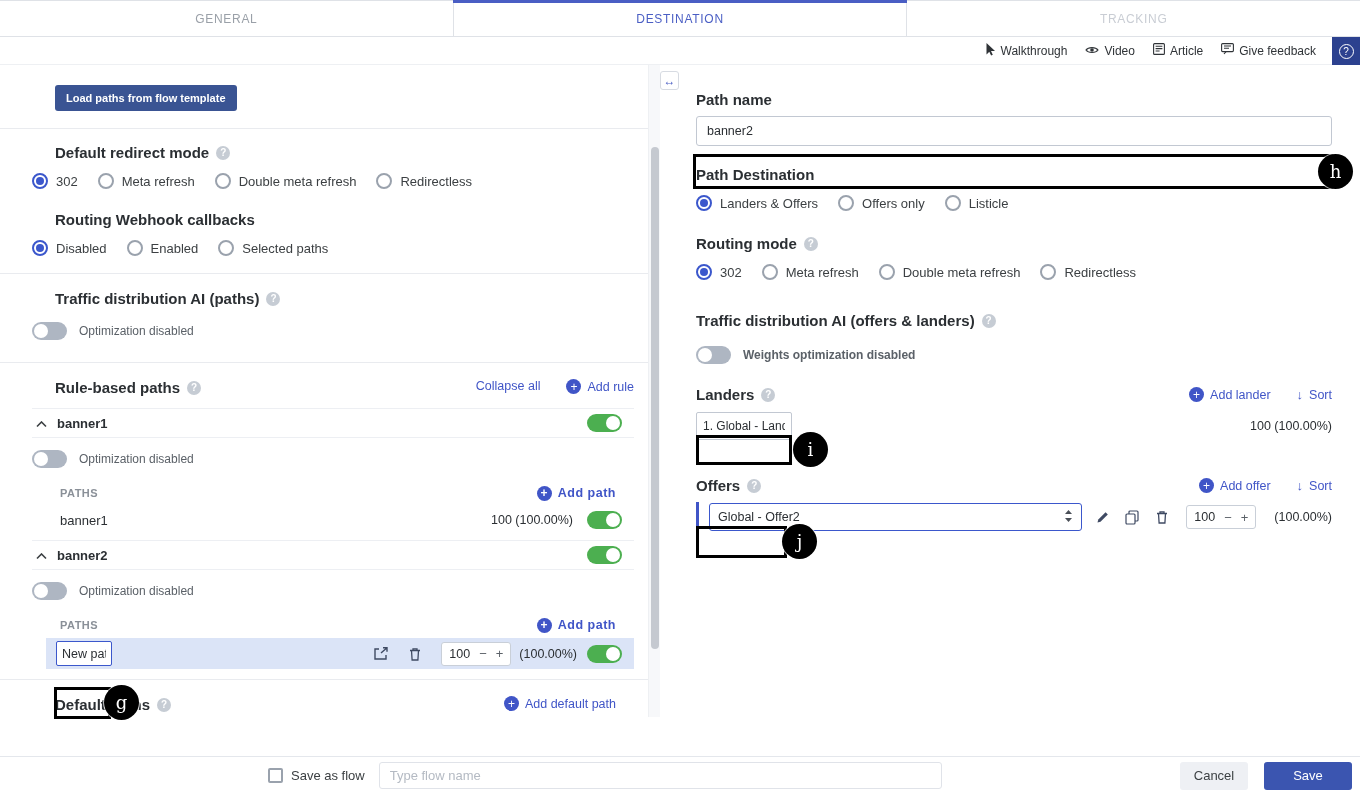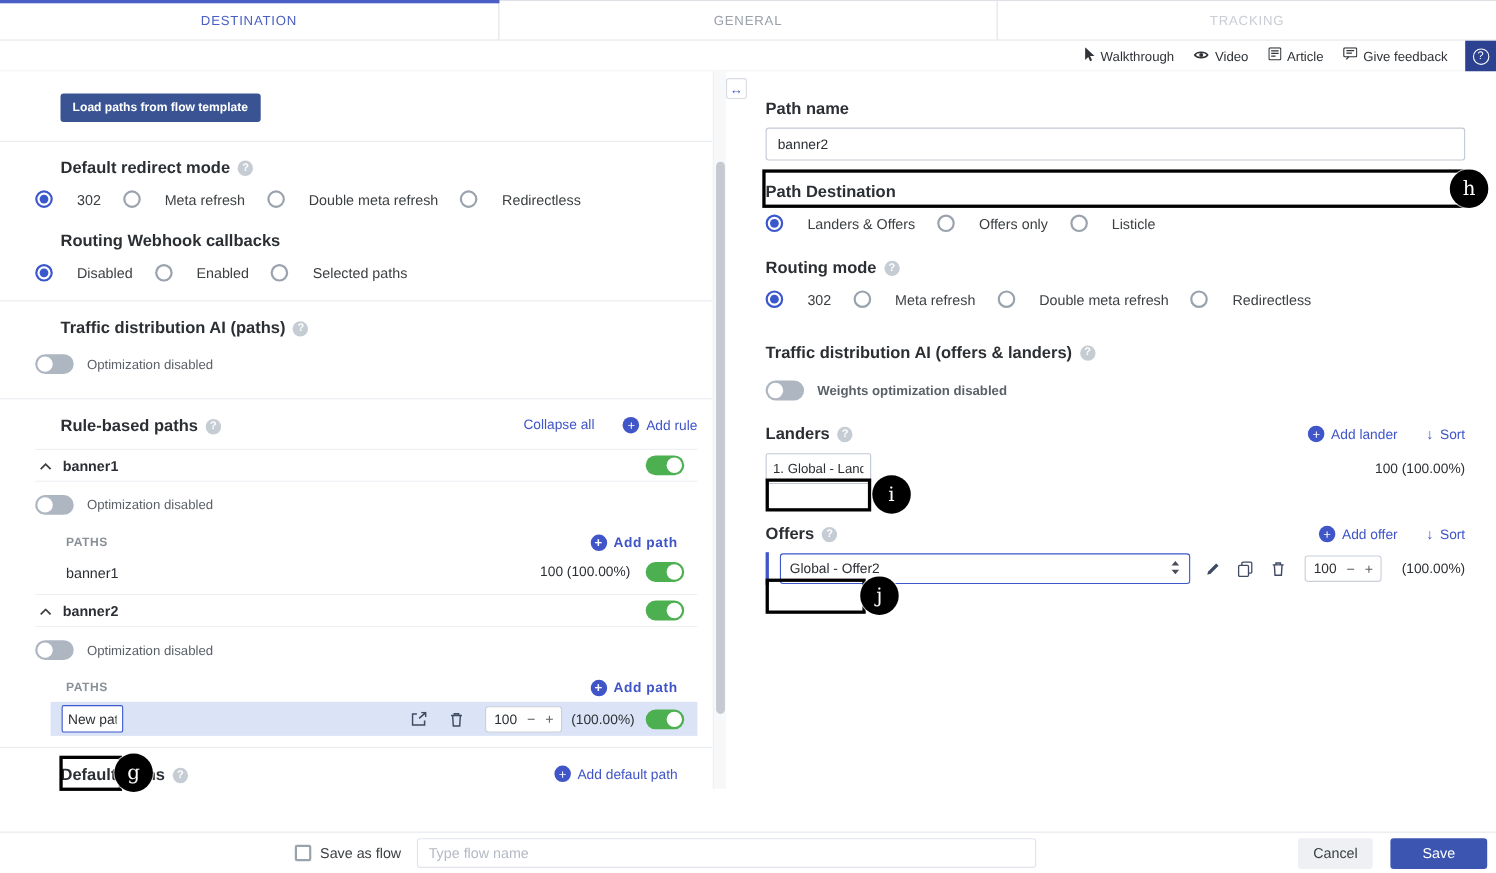--- a/index.html
+++ b/index.html
@@ -34,21 +34,21 @@
 .vscroll{width:12px;background:#f7f8fa;border-left:1px solid #eef0f3;position:relative;}
 .vscroll .thumb{position:absolute;left:2px;top:82px;width:8px;height:502px;background:#c5c9d0;border-radius:4px;}
 .divider-col{width:20px;position:relative;}
 .resize-badge{position:absolute;top:6px;left:0;width:19px;height:19px;background:#fff;border:1px solid #d7dbe2;border-radius:3px;display:flex;align-items:center;justify-content:center;font-size:12px;color:#4a5ec4;cursor:col-resize;}
 .right-pane{flex:1;padding:26px 28px 0 16px;}
 
 
 .sec-h{display:flex;align-items:center;gap:7px;font-size:15px;font-weight:bold;color:#2b2f33;}
 .q-badge{width:14px;height:14px;border-radius:50%;background:#c6ccd4;color:#fff;font-size:10px;font-weight:bold;display:inline-flex;align-items:center;justify-content:center;flex:none;cursor:pointer;}
 .radio-row{display:flex;align-items:center;gap:20px;}
-.radio-item{display:flex;align-items:center;gap:22px;font-size:13px;color:#3c4043;cursor:pointer;}
+.radio-item{display:flex;align-items:center;gap:8px;font-size:13px;color:#3c4043;cursor:pointer;}
 .radio{width:16px;height:16px;border:2px solid #9aa2ad;border-radius:50%;position:relative;flex:none;background:#fff;}
 .radio.sel{border-color:#3b57cc;}
 .radio.sel::after{content:"";position:absolute;inset:2px;border-radius:50%;background:#3b57cc;}
 .toggle{width:35px;height:18px;border-radius:10px;background:#aeb6c2;position:relative;flex:none;cursor:pointer;}
 .toggle::after{content:"";position:absolute;top:2px;left:2px;width:14px;height:14px;border-radius:50%;background:#fff;}
 .toggle.on{background:#4caf50;}
 .toggle.on::after{left:19px;}
 .toggle-row{display:flex;align-items:center;gap:12px;font-size:12px;color:#5b6168;}
 .blue-link{display:inline-flex;align-items:center;gap:6px;font-size:12.5px;color:#4055c7;cursor:pointer;white-space:nowrap;}
 .plus-badge{width:15px;height:15px;border-radius:50%;background:#4055c7;color:#fff;font-size:12px;display:inline-flex;align-items:center;justify-content:center;line-height:1;flex:none;}
@@ -116,22 +116,22 @@
 .ann-rect{position:absolute;border:3px solid #000;pointer-events:none;z-index:50;background:transparent;}
 .ann-dot{position:absolute;width:35px;height:35px;border-radius:50%;background:#000;color:#fff;display:flex;align-items:center;justify-content:center;font-size:18px;font-family:"DejaVu Serif",serif;z-index:51;box-shadow:0 0 0 1px rgba(255,255,255,.7);pointer-events:none;}
 </style>
 </head>
 <body>
 
 <div class="app">
 
 
   <div class="tabs">
+    <div class="tab">GENERAL</div>
     <div class="tab active">DESTINATION</div>
-    <div class="tab">GENERAL</div>
     <div class="tab disabled">TRACKING</div>
   </div>
 
   <div class="helpbar">
     <div class="help-item">
       <span><svg width="11" height="13" viewBox="0 0 11 13">
             <path d="M1.5 0v11.5l2.8-2.7 1.8 3.8 1.7-.8-1.8-3.8H10z" fill="#2f3337"></path>
           </svg></span>
       <span>Walkthrough</span>
     </div>

